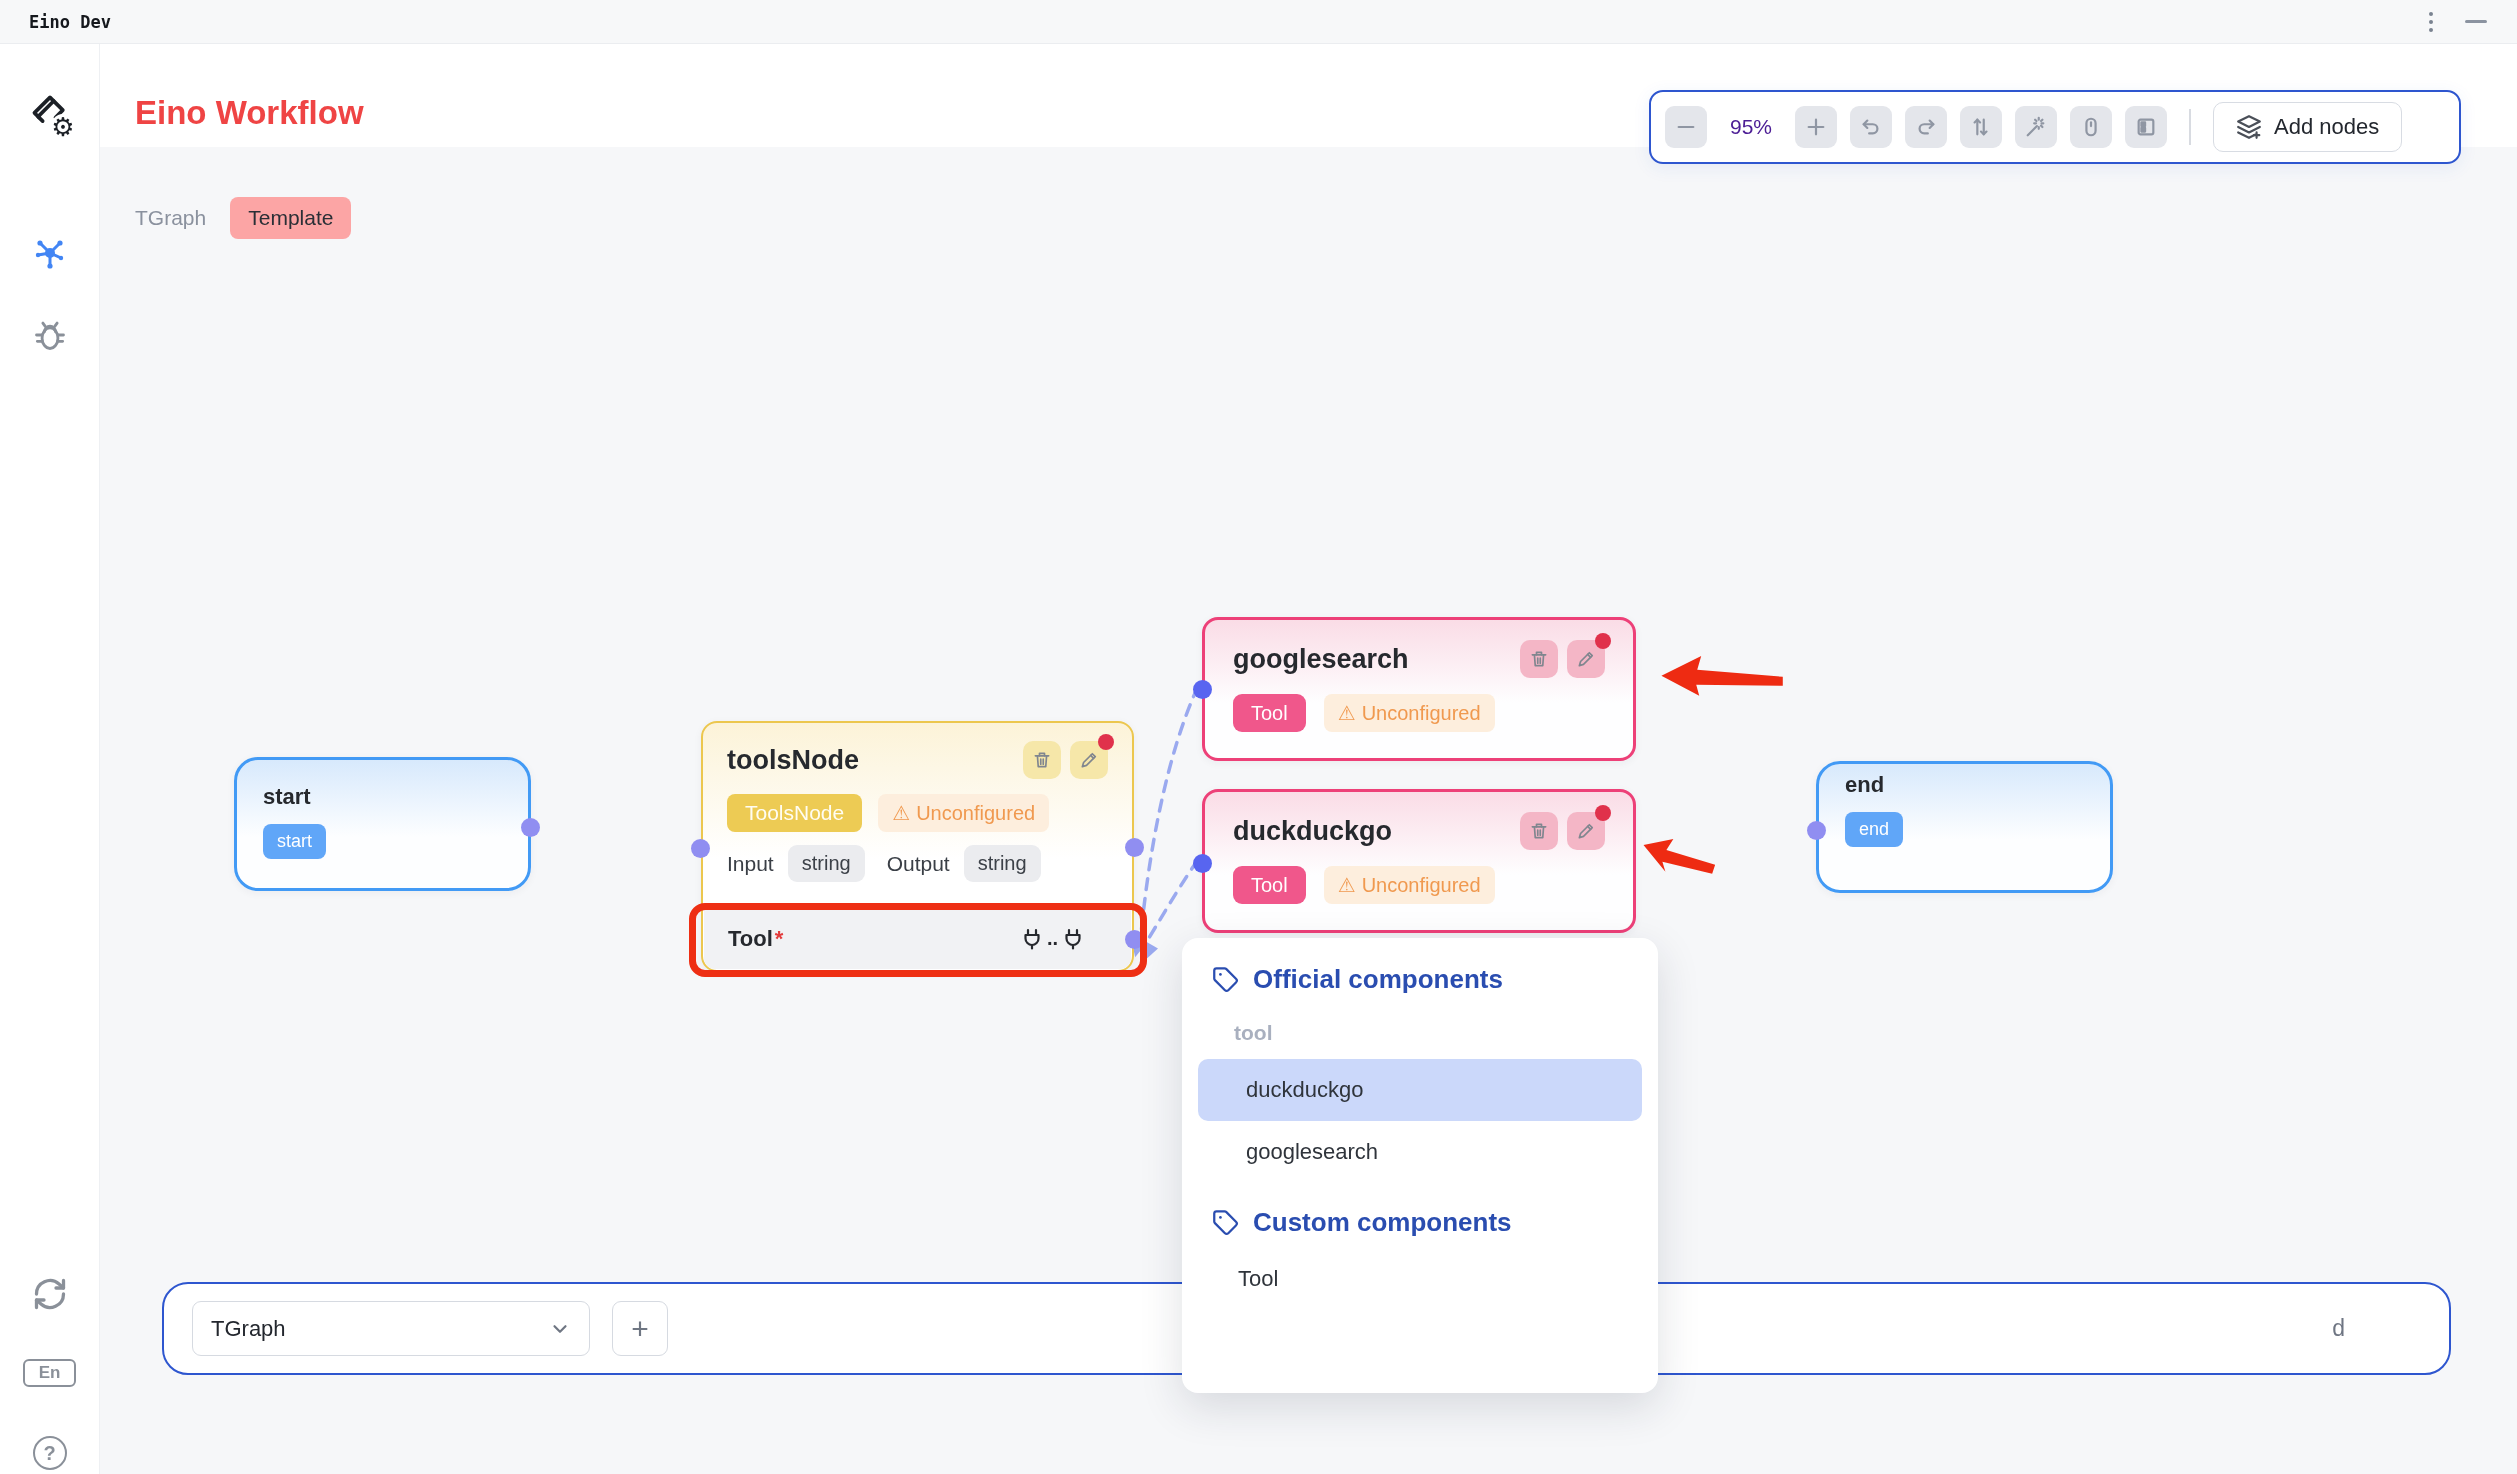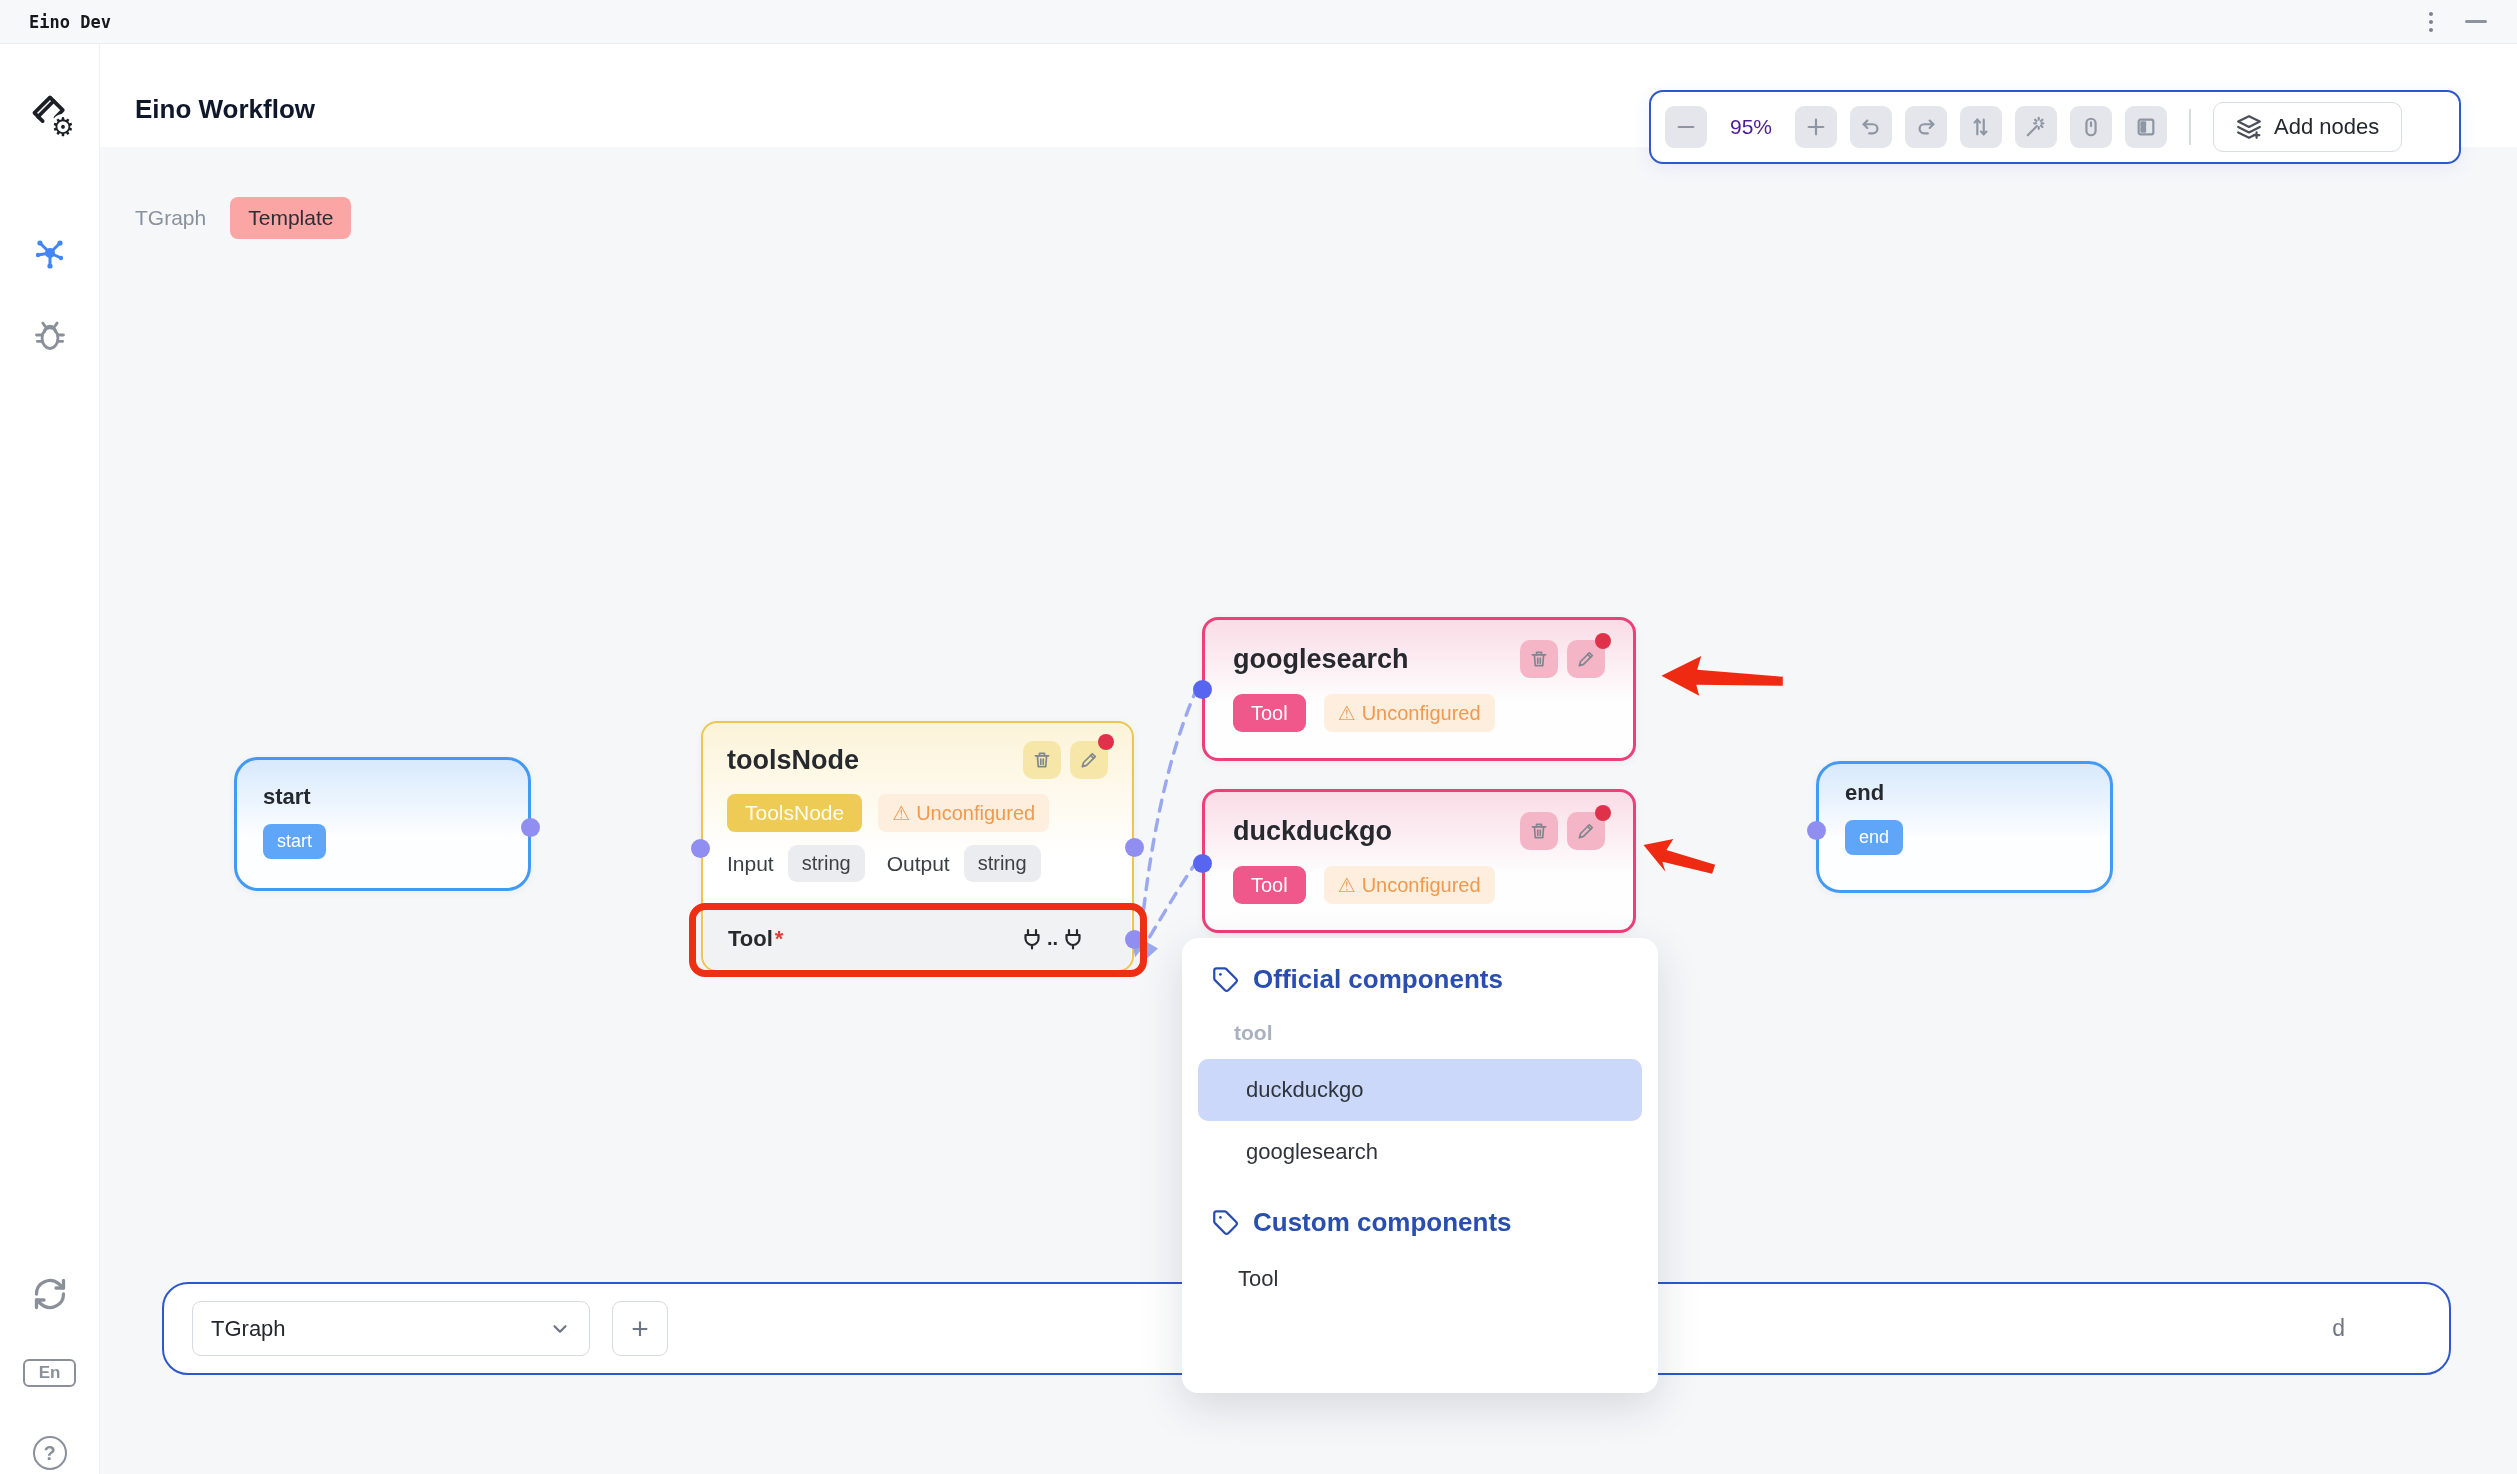--- a/index.html
+++ b/index.html
@@ -22,21 +22,21 @@
     display:flex; align-items:center; justify-content:center; cursor:pointer; }
   .logo-gear { position:absolute; right:-3px; bottom:-6px; font-family:"DejaVu Sans", sans-serif;
     font-size:26px; line-height:1; color:#1c2026; background:#ffffff; border-radius:50%; }
   .lang-box { border:2.5px solid #8a9099; border-radius:6px; color:#8a9099; font-weight:bold;
     font-size:17px; padding:2px 14px; }
   .help-circle { width:34px; height:34px; border:2.5px solid #8a9099; border-radius:50%;
     color:#8a9099; font-weight:bold; font-size:20px; display:flex; align-items:center; justify-content:center; }
 
   
   .header-strip { position:absolute; left:100px; top:44px; width:2417px; height:103px; background:#ffffff; z-index:1; }
-  .page-title { position:absolute; left:135px; top:94px; font-size:26px; font-weight:bold; color:#0f172a; z-index:2; }
+  .page-title { position:absolute; left:135px; top:94px; font-size:33px; font-weight:bold; color:#ef4444; z-index:2; }
 
   .tabs { position:absolute; left:135px; top:197px; display:flex; align-items:center; gap:24px; z-index:2; }
   .tab-plain { font-size:21px; color:#8a919e; cursor:pointer; }
   .tab-pill { font-size:21px; color:#2a2f36; background:#fca5a5; border-radius:8px; padding:9px 18px; cursor:pointer; }
 
   
   .zoombar { position:absolute; left:1649px; top:90px; width:812px; height:74px; background:#ffffff;
     border:2.5px solid #2e56cf; border-radius:14px; display:flex; align-items:center; padding:0 14px;
     gap:13px; z-index:6; box-shadow:0 4px 18px rgba(43,85,205,.08); }
   .iconbtn { width:42px; height:42px; background:#e4e6eb; border-radius:9px; display:flex;
@@ -387,21 +387,21 @@
   <div style="display:flex; gap:18px; margin-top:16px;">
     <span class="pill pill-pink">Tool</span>
     <span class="pill pill-warn">
       <span>⚠</span>
       <span>Unconfigured</span>
     </span>
   </div>
   <div class="port port-blue" style="left:-12px; top:62px;"></div>
 </div>
 
-<div class="node node-blue" style="left:1816px; top:761px; width:297px; height:132px; padding:16px 26px;">
+<div class="node node-blue" style="left:1816px; top:761px; width:297px; height:132px; padding:8px 26px;">
   <div class="node-title-sm">end</div>
   <div style="margin-top:14px;"><span class="pill pill-blue">end</span></div>
   <div class="port" style="left:-12px; top:57px;"></div>
 </div>
 
 <svg class="arrows-svg" viewBox="0 0 2530 1482" width="2517" height="1475">
   <path d="M1670 679 L1710 659 L1706 673 L1792 680 L1792 689 L1705 688 L1708 699 Z" fill="#ee2b12"></path>
   <path d="M1652 849 L1682 843 L1675 854 L1724 869 L1721 878 L1671 866 L1674 876 Z" fill="#ee2b12"></path>
 </svg>
 

